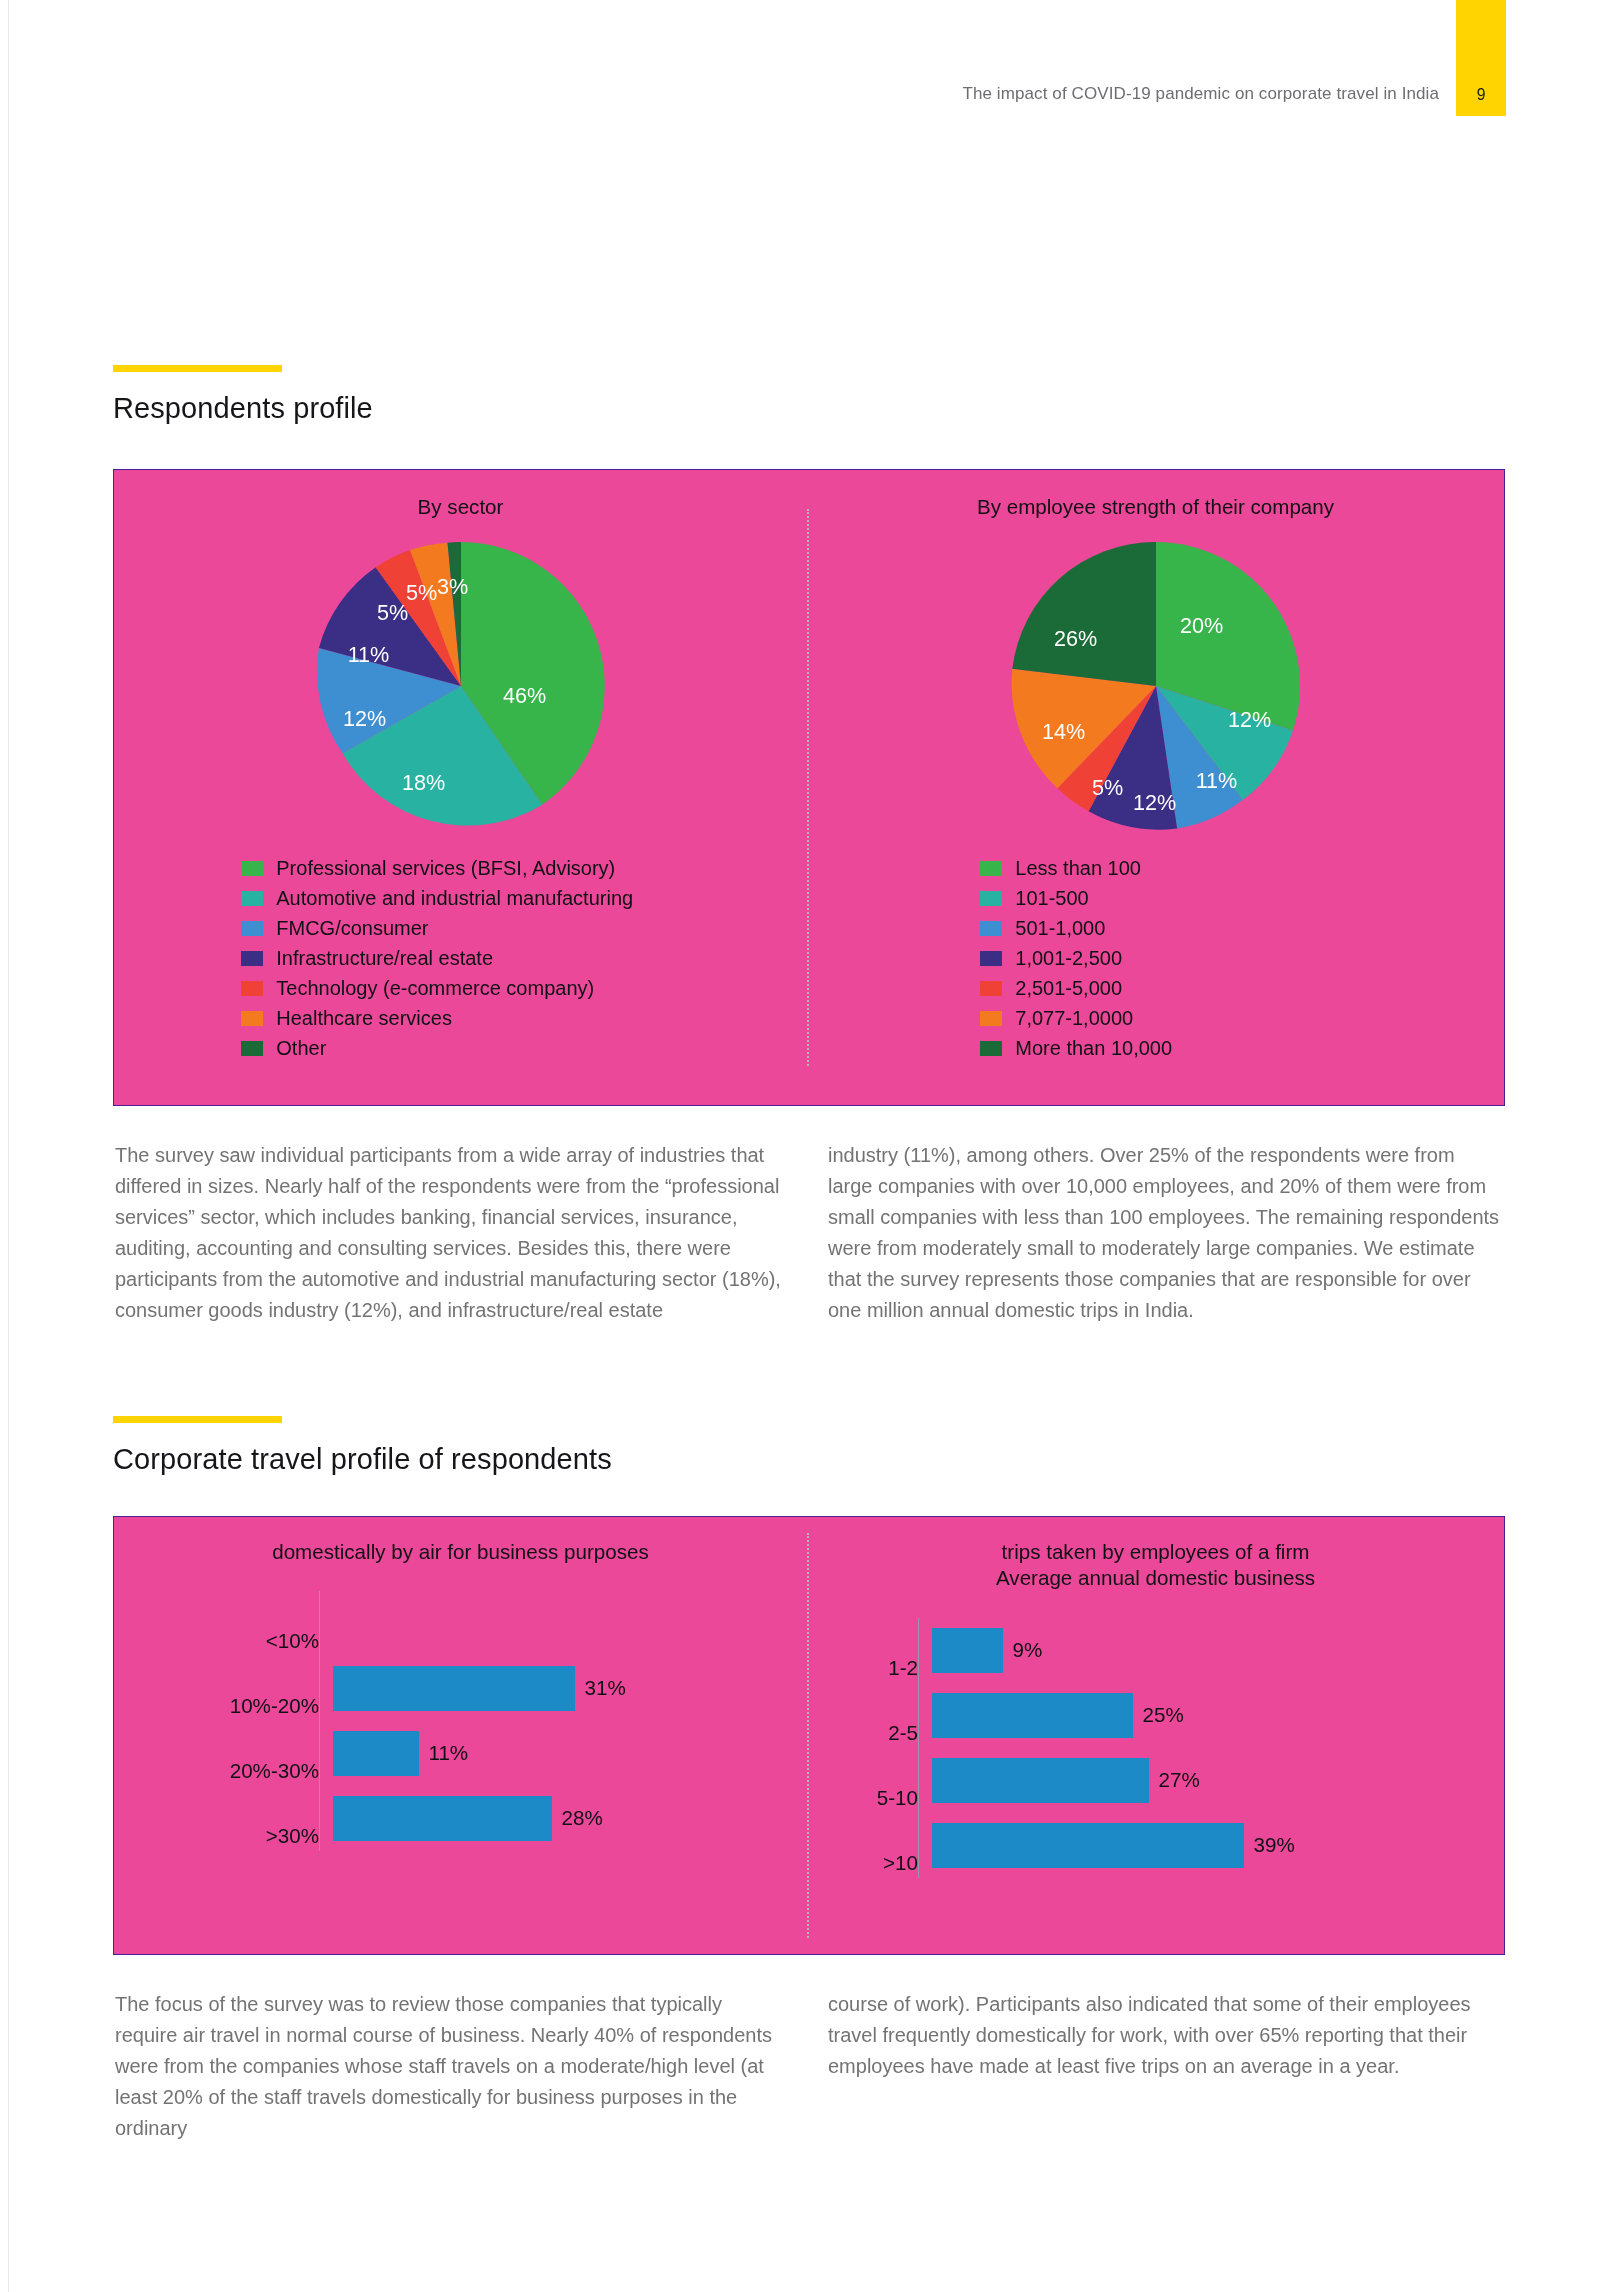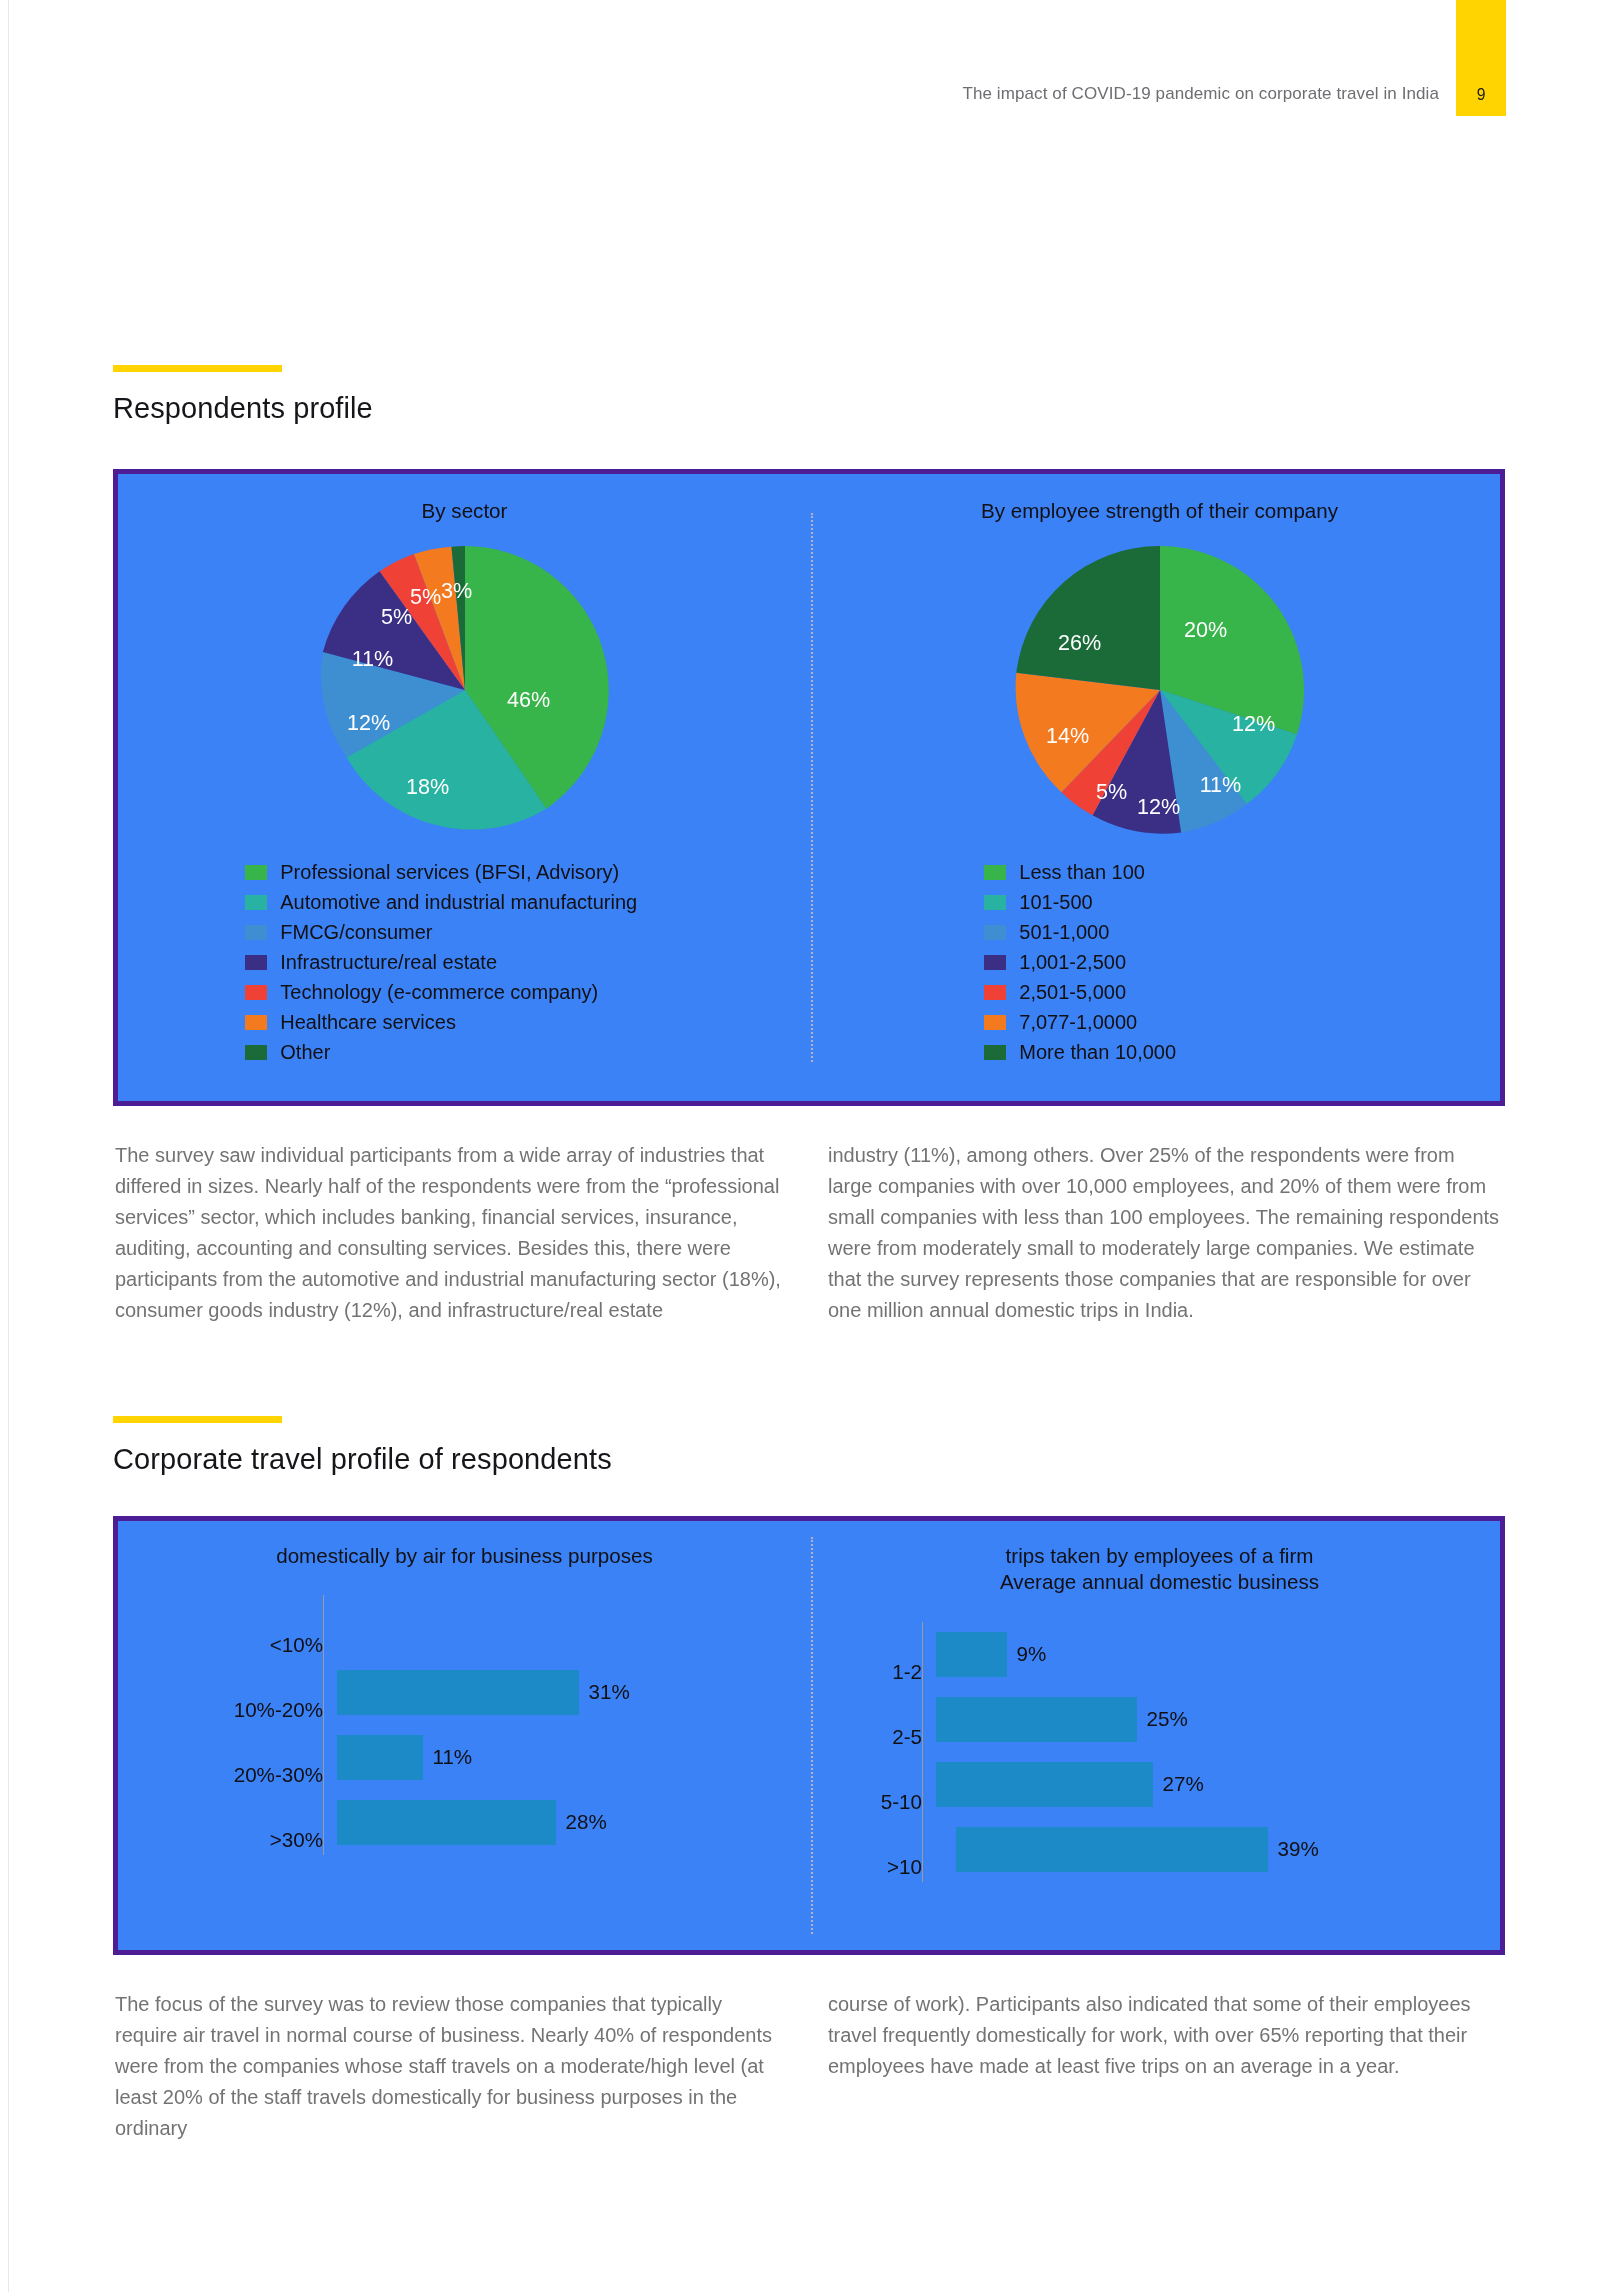--- a/index.html
+++ b/index.html
@@ -65,22 +65,22 @@
     margin-top: 20.6px;
     font-size: 29px;
     color: #16151a;
     letter-spacing: 0.1px;
     font-family: "Liberation Sans", sans-serif;
   }
 
   
   .panel {
     position: absolute;
-    border: 5px solid #4c1d95;
-    background: #3b82f6;
+    border: 1px solid #4c1d95;
+    background: #ec4899;
     box-sizing: border-box;
   }
   .panel-divider {
     position: absolute;
     top: 39px;
     bottom: 39px;
     width: 0;
     border-left: 2px dotted #b4b4bb;
   }
   .chart-half {
@@ -417,21 +417,21 @@
         </div>
 
         <div class="bar-row" style="height:65px;">
           <div class="bar-cat" style="width:111px;">5-10</div>
           <div class="bar-track">
             <div class="bar-fill" style="width:217px;"></div>
             <div class="bar-value">27%</div>
           </div>
         </div>
 
-        <div class="bar-row" style="height:65px;gap:20px;">
+        <div class="bar-row" style="height:65px;">
           <div class="bar-cat" style="width:111px;">&gt;10</div>
           <div class="bar-track">
             <div class="bar-fill" style="width:312px;"></div>
             <div class="bar-value">39%</div>
           </div>
         </div>
       </div>
     </div>
   </div>
 

